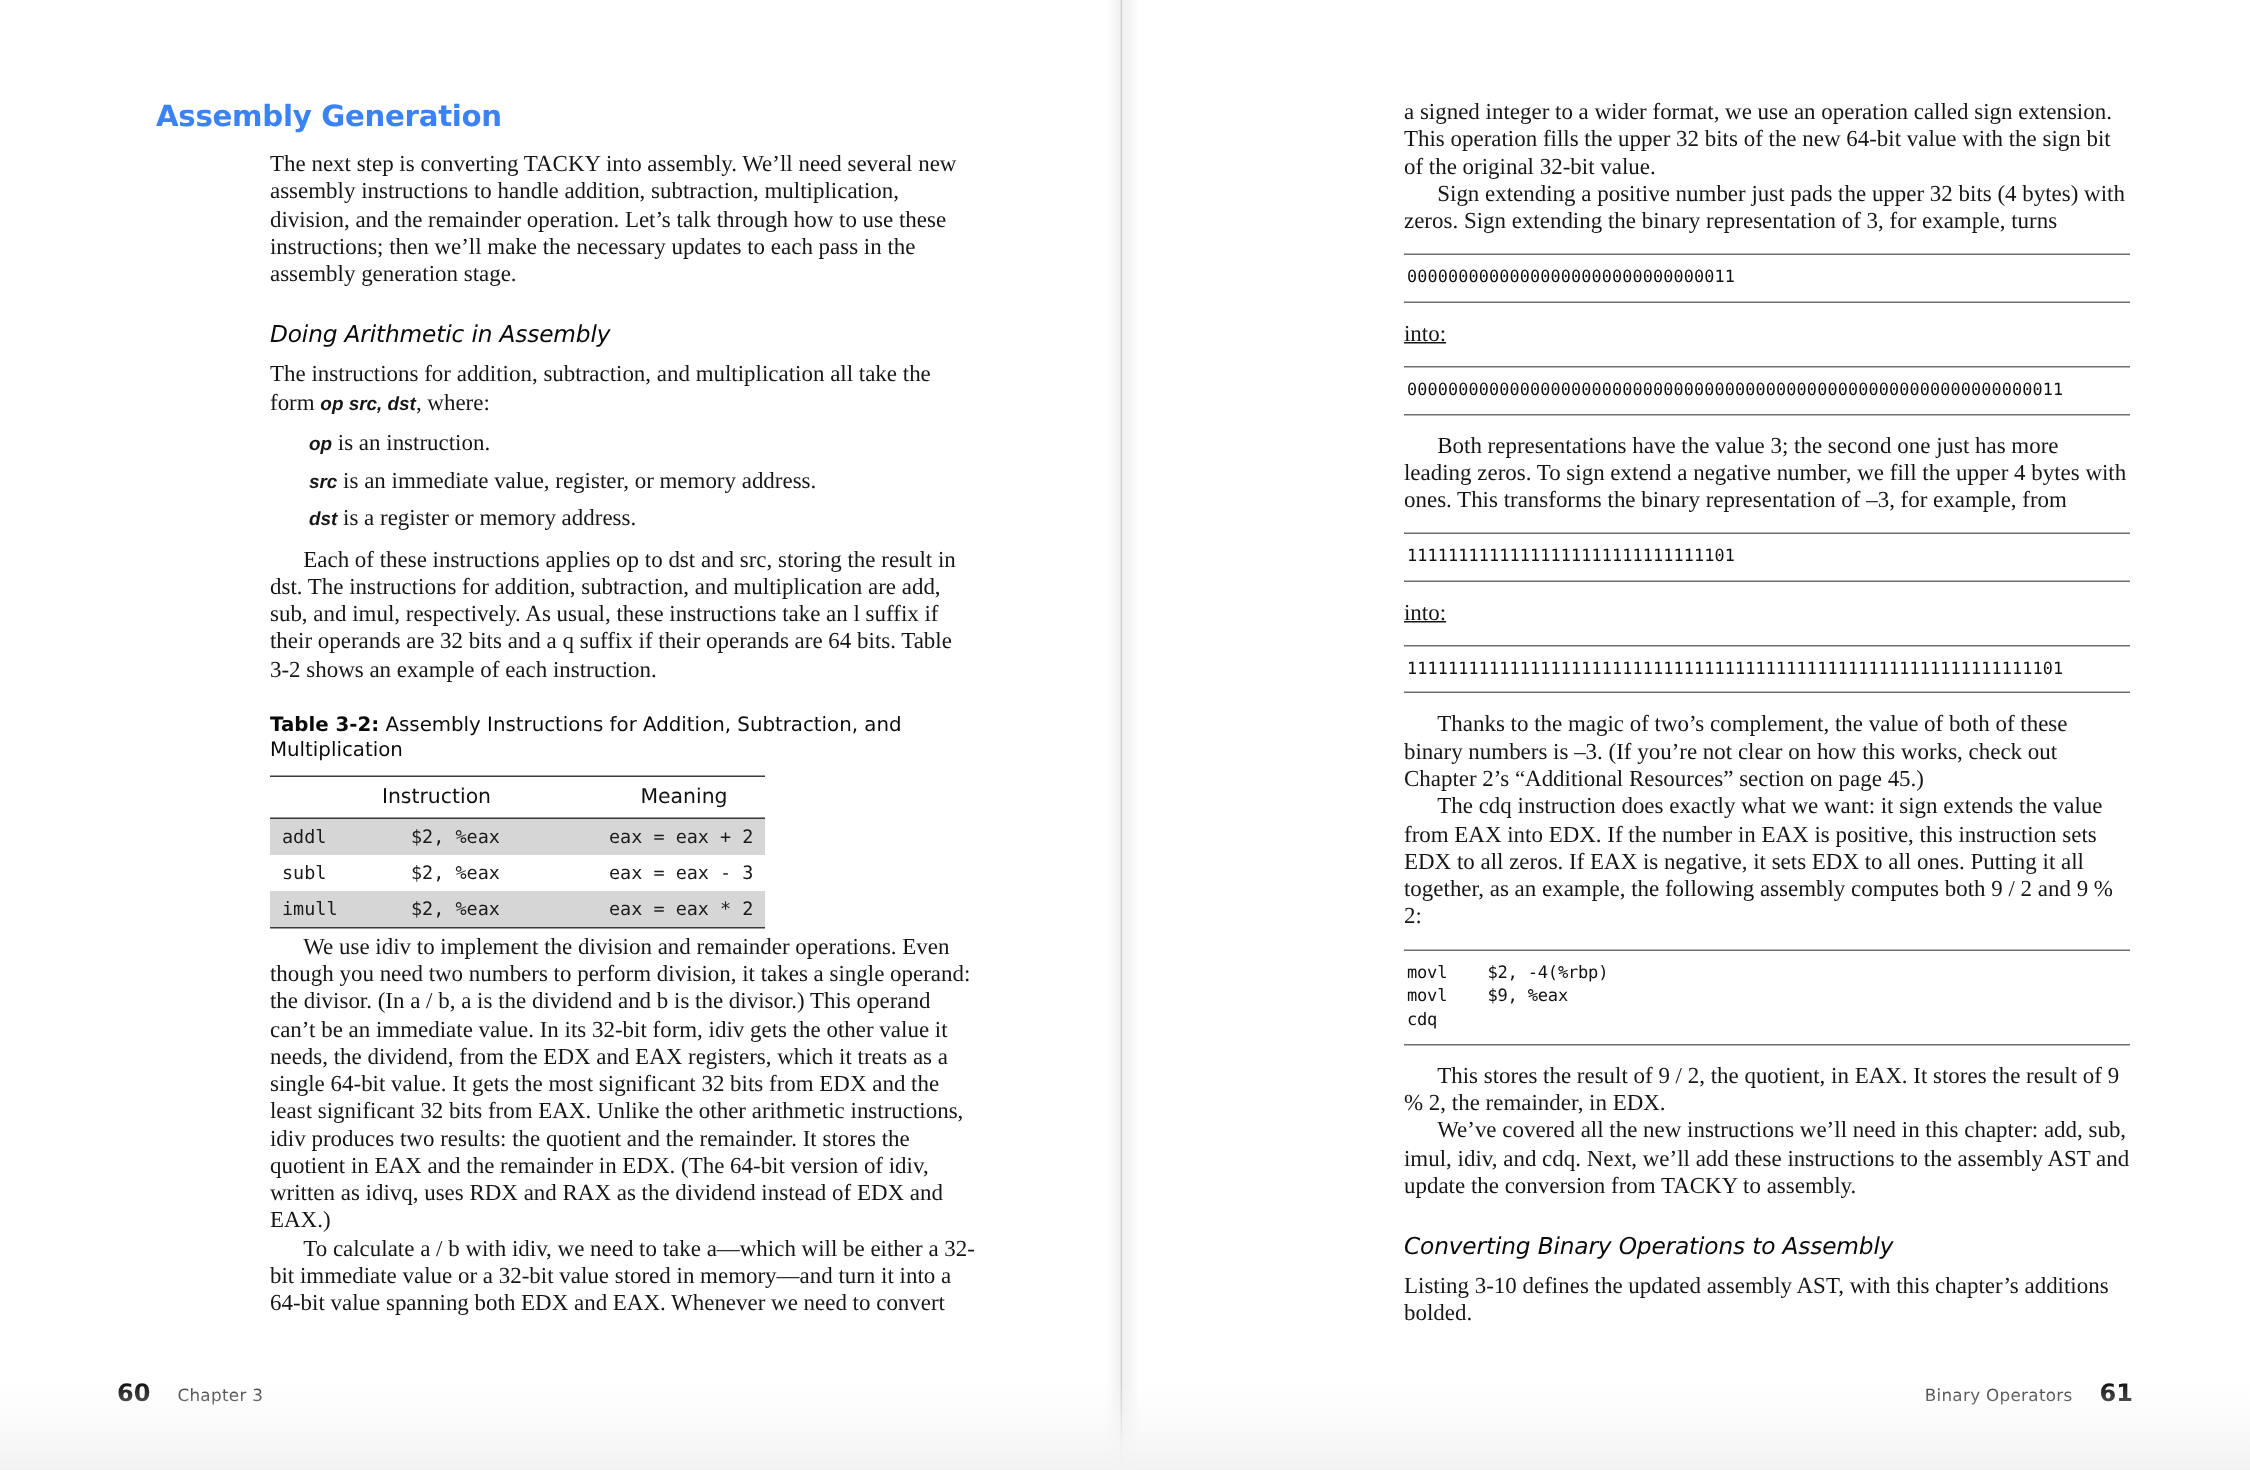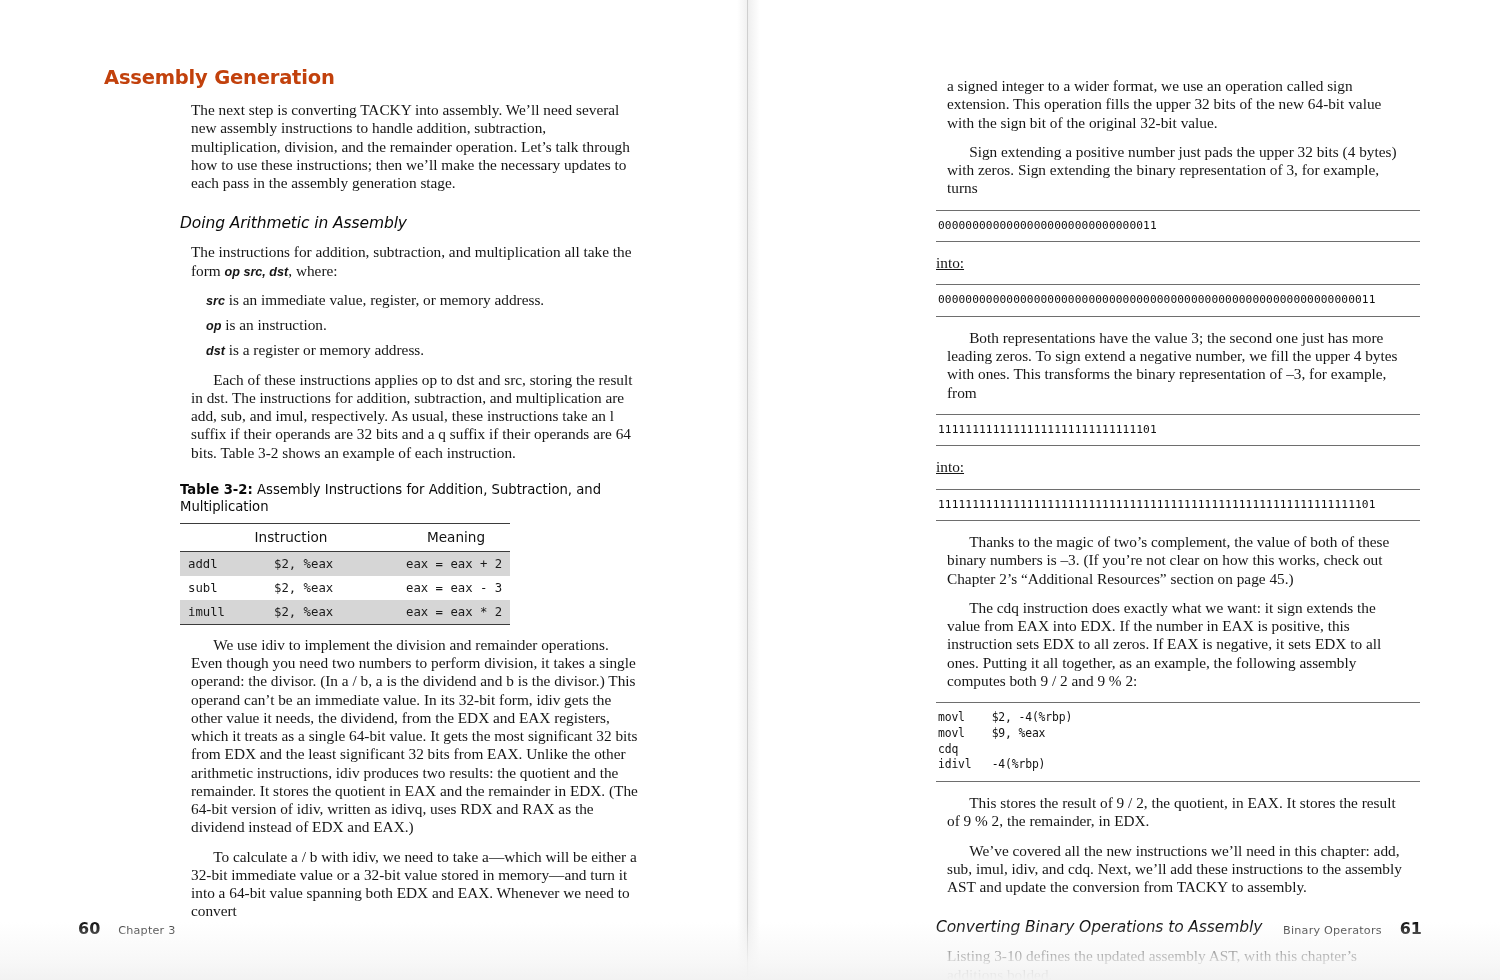--- a/index.html
+++ b/index.html
@@ -59,34 +59,34 @@
   .page.left .col  { left: 180px; width: 470px; }
   .page.right .col { left: 936px; width: 484px; }
   .page.right .col { left: 188px; width: 484px; }
 
   h1.chapter-head {
     font-family: "DejaVu Sans", sans-serif;
     font-weight: bold;
     font-size: 19.5px;
     letter-spacing: -0.2px;
     margin: 0 0 12px -76px;
-    color: #c2410c;
+    color: #3b82f6;
   }
   h2.sub-head {
     font-family: "DejaVu Sans", sans-serif;
     font-weight: normal;
     font-style: italic;
     font-size: 15.5px;
     letter-spacing: -0.1px;
     margin: 22px 0 9px 0;
     color: #0a0a0a;
   }
 
   p {
-    margin: 11px;
+    margin: 0;
     font-size: 15.3px;
     line-height: 1.195;
     text-align: left;
     hyphens: none;
   }
   p.indent { text-indent: 1.45em; }
   .bullet-list { margin: 9px 0 9px 0; }
   .bullet-list p {
     margin: 0 0 7px 0;
     padding-left: 26px;
@@ -183,22 +183,22 @@
 
       <h1 class="chapter-head">Assembly Generation</h1>
 
       <p>The next step is converting TACKY into assembly. We’ll need several new assembly instructions to handle addition, subtraction, multiplication, division, and the remainder operation. Let’s talk through how to use these instructions; then we’ll make the necessary updates to each pass in the assembly generation stage.</p>
 
       <h2 class="sub-head">Doing Arithmetic in Assembly</h2>
 
       <p><span>The instructions for addition, subtraction, and multiplication all take the form </span><span class="bi">op src, dst</span><span>, where:</span></p>
 
       <div class="bullet-list">
+        <p><span class="bi">op</span><span> is an instruction.</span></p>
         <p><span class="bi">src</span><span> is an immediate value, register, or memory address.</span></p>
-        <p><span class="bi">op</span><span> is an instruction.</span></p>
         <p><span class="bi">dst</span><span> is a register or memory address.</span></p>
       </div>
 
       <p class="indent">Each of these instructions applies op to dst and src, storing the result in dst. The instructions for addition, subtraction, and multiplication are add, sub, and imul, respectively. As usual, these instructions take an l suffix if their operands are 32 bits and a q suffix if their operands are 64 bits. Table 3-2 shows an example of each instruction.</p>
 
       <div class="table-caption">
         <b>Table 3-2:</b><span> Assembly Instructions for Addition, Subtraction, and Multiplication</span>
       </div>
 
       <table class="instr">
@@ -266,21 +266,20 @@
         <div class="line">1111111111111111111111111111111111111111111111111111111111111101</div>
       </div>
 
       <p class="indent">Thanks to the magic of two’s complement, the value of both of these binary numbers is –3. (If you’re not clear on how this works, check out Chapter 2’s “Additional Resources” section on page 45.)</p>
       <p class="indent">The cdq instruction does exactly what we want: it sign extends the value from EAX into EDX. If the number in EAX is positive, this instruction sets EDX to all zeros. If EAX is negative, it sets EDX to all ones. Putting it all together, as an example, the following assembly computes both 9 / 2 and 9 % 2:</p>
 
       <div class="listing">
         <div class="line">movl    $2, -4(%rbp)</div>
         <div class="line">movl    $9, %eax</div>
         <div class="line">cdq</div>
-        <div class="line">idivl   -4(%rbp)</div>
       </div>
 
       <p class="indent">This stores the result of 9 / 2, the quotient, in EAX. It stores the result of 9 % 2, the remainder, in EDX.</p>
       <p class="indent">We’ve covered all the new instructions we’ll need in this chapter: add, sub, imul, idiv, and cdq. Next, we’ll add these instructions to the assembly AST and update the conversion from TACKY to assembly.</p>
 
       <h2 class="sub-head">Converting Binary Operations to Assembly</h2>
 
       <p>Listing 3-10 defines the updated assembly AST, with this chapter’s additions bolded.</p>
     </div>
 

